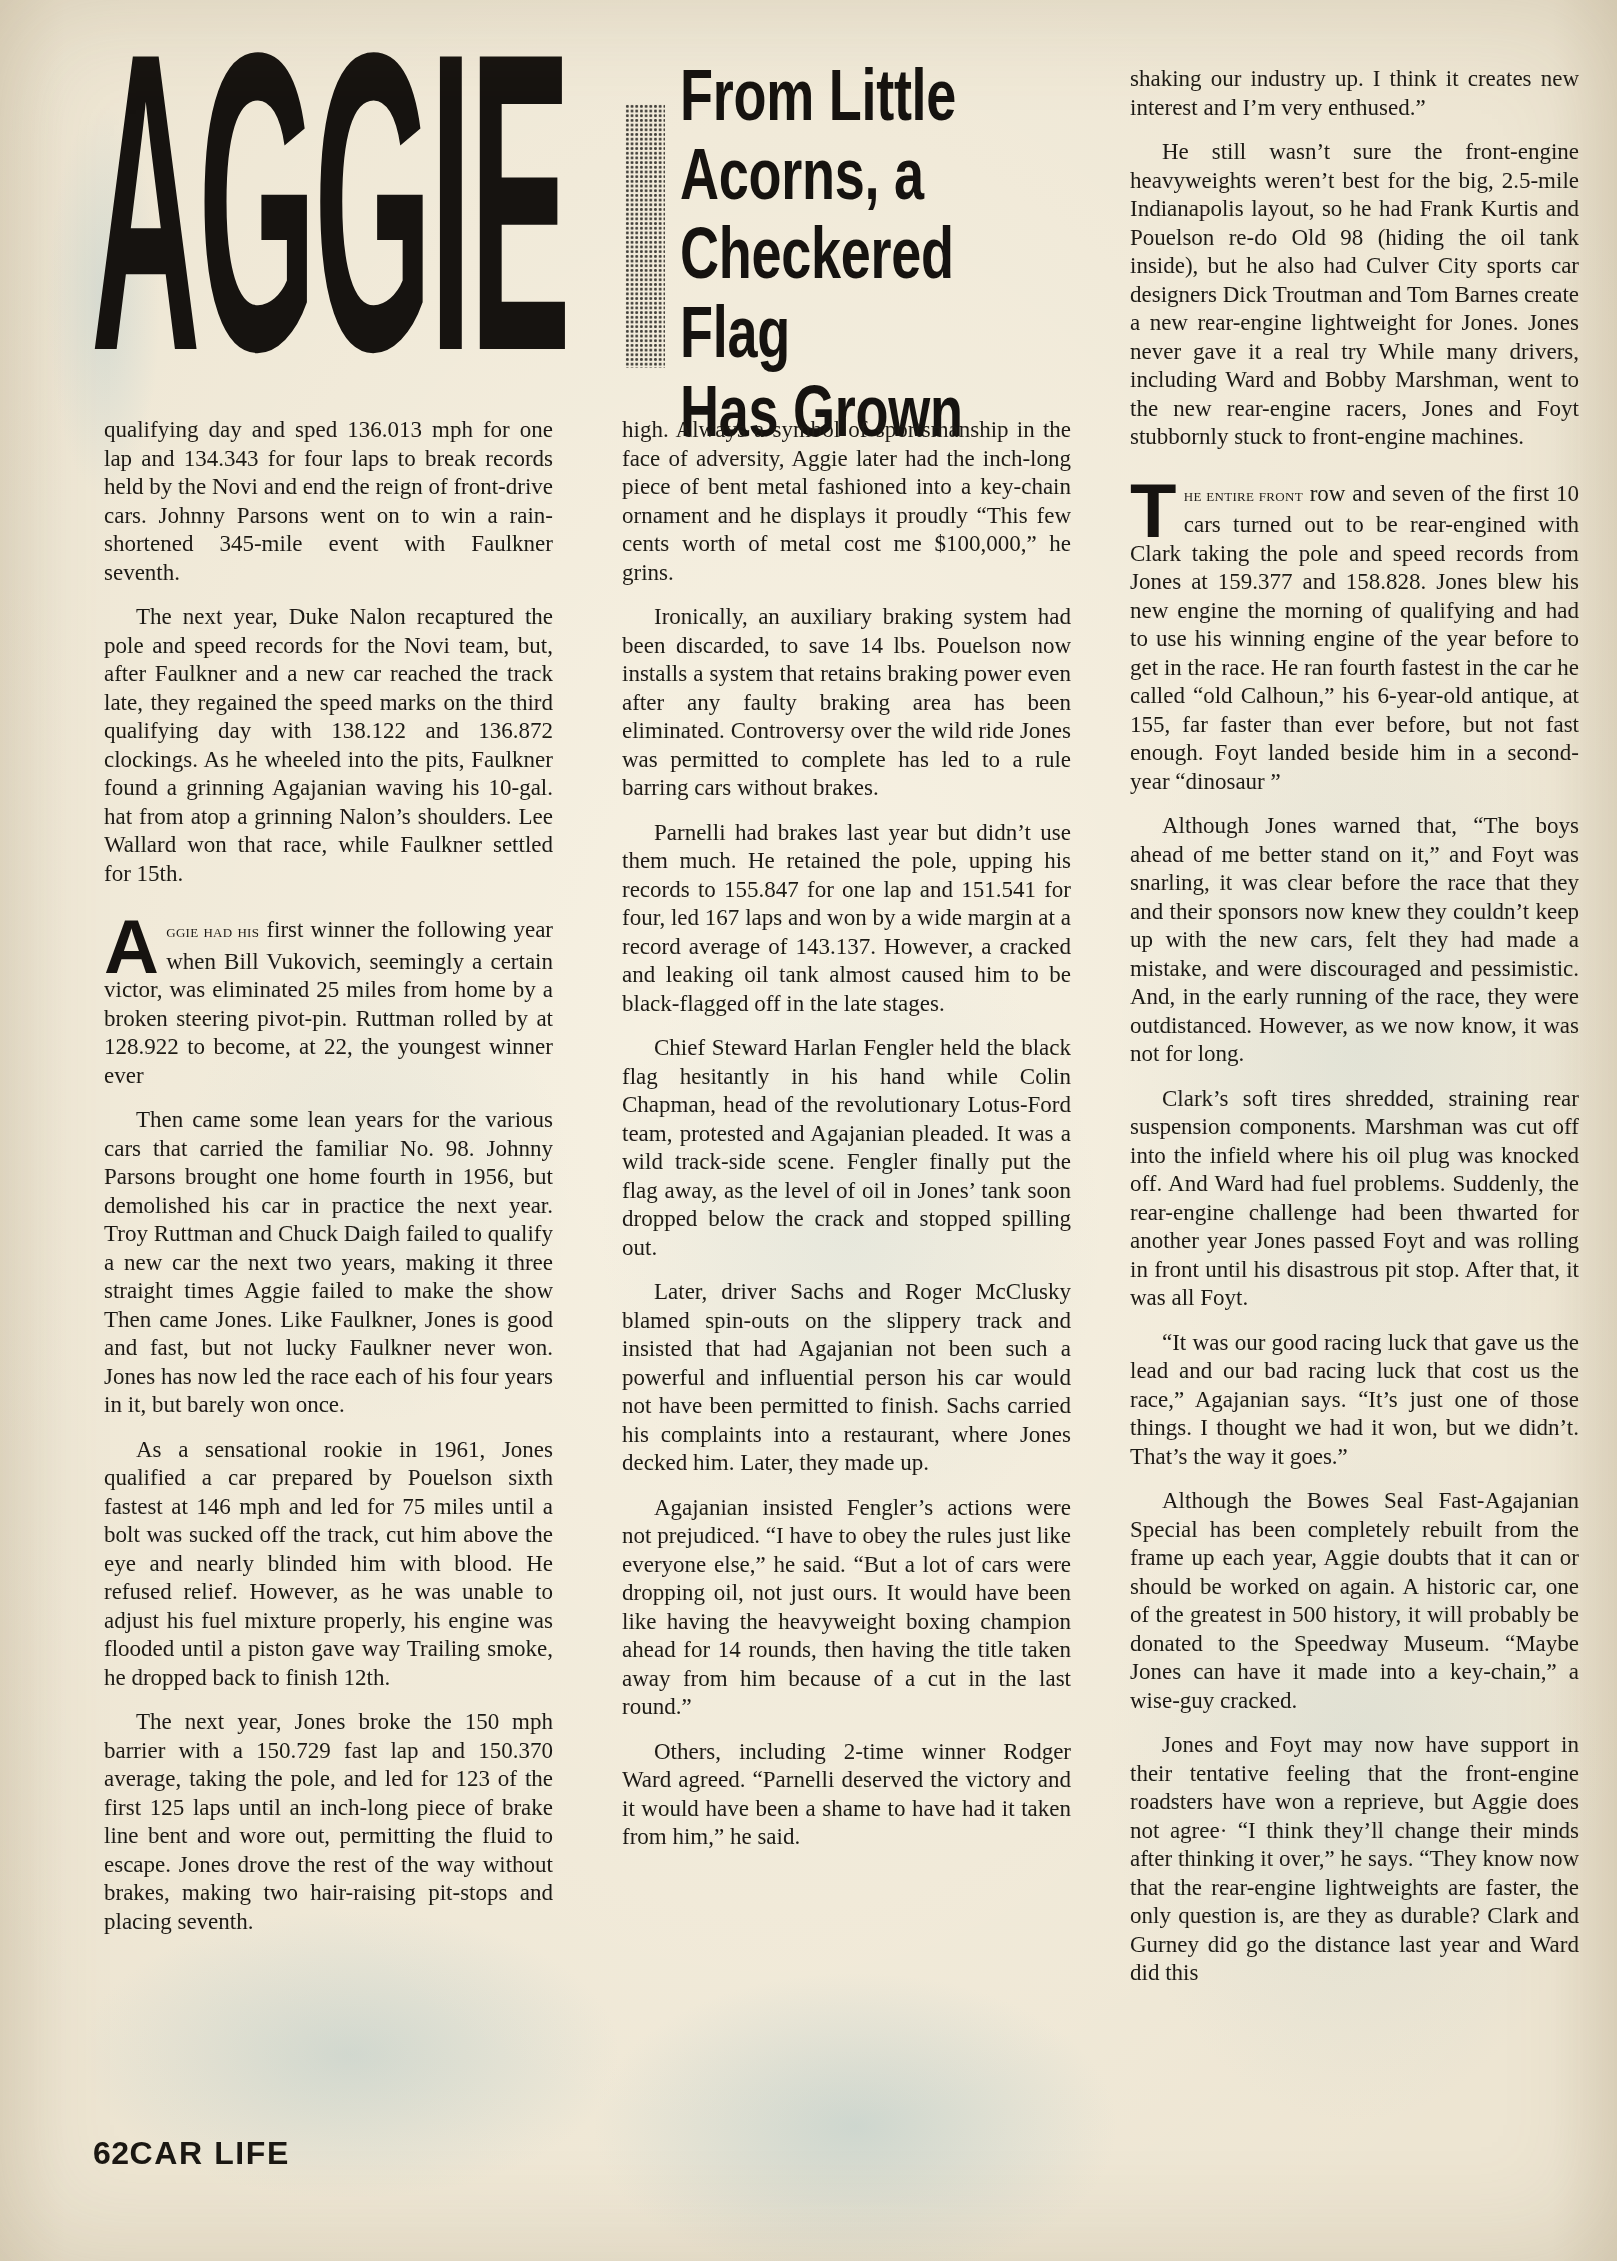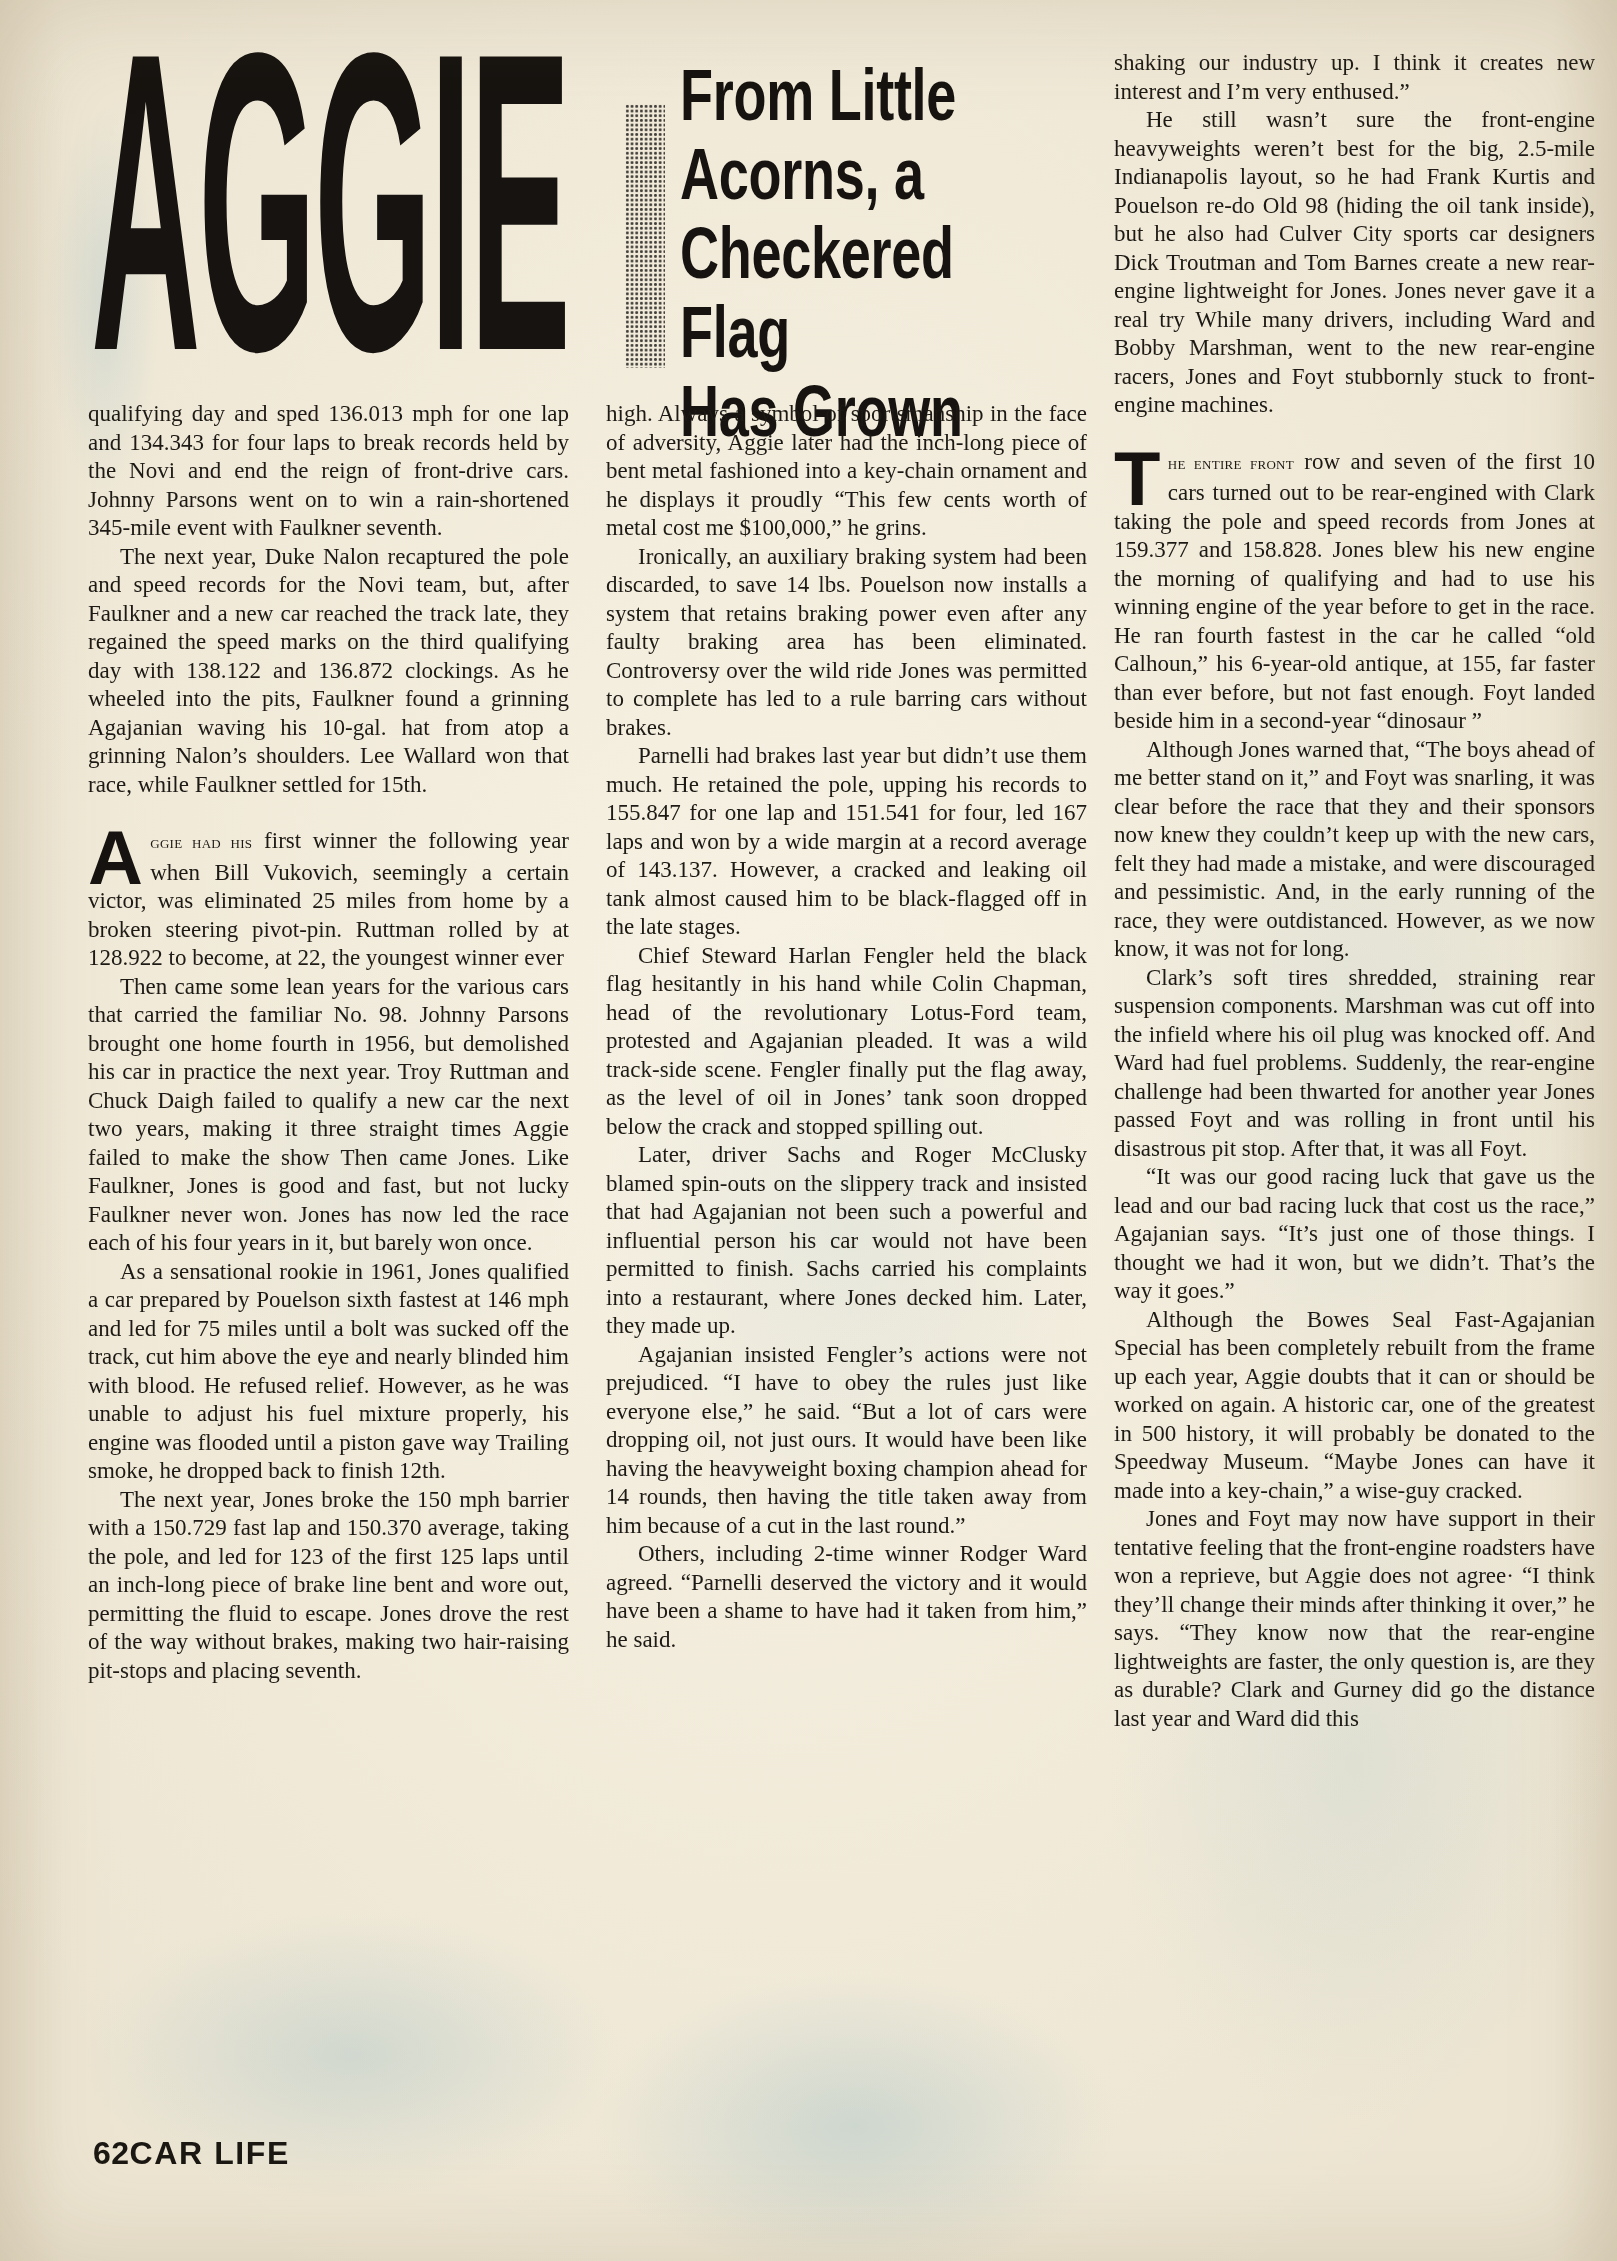--- a/index.html
+++ b/index.html
@@ -50,21 +50,21 @@
     letter-spacing:-0.005em;color:#161310;
     transform:scaleX(0.74);transform-origin:left top;
     white-space:pre-line;
   }
 
   
   .col{position:absolute;width:481px;font-size:23px;line-height:28.5px;text-align:justify;}
   #col1{left:88px;top:400px;}
   #col2{left:606px;top:400px;}
   #col3{left:1114px;top:49px;}
-  .col p{margin:0;}
+  .col p{margin:16px;}
   .col p.indent{text-indent:32px;}
   .col p.section{margin-top:28px;}
   .dropcap{
     float:left;
     font-family:"Liberation Sans","DejaVu Sans",sans-serif;
     font-weight:bold;font-size:76px;line-height:52px;
     padding:5.2px 7.3px 0 0;color:#161310;
   }
   .smallcaps{font-size:13px;letter-spacing:0.3px;}
 

